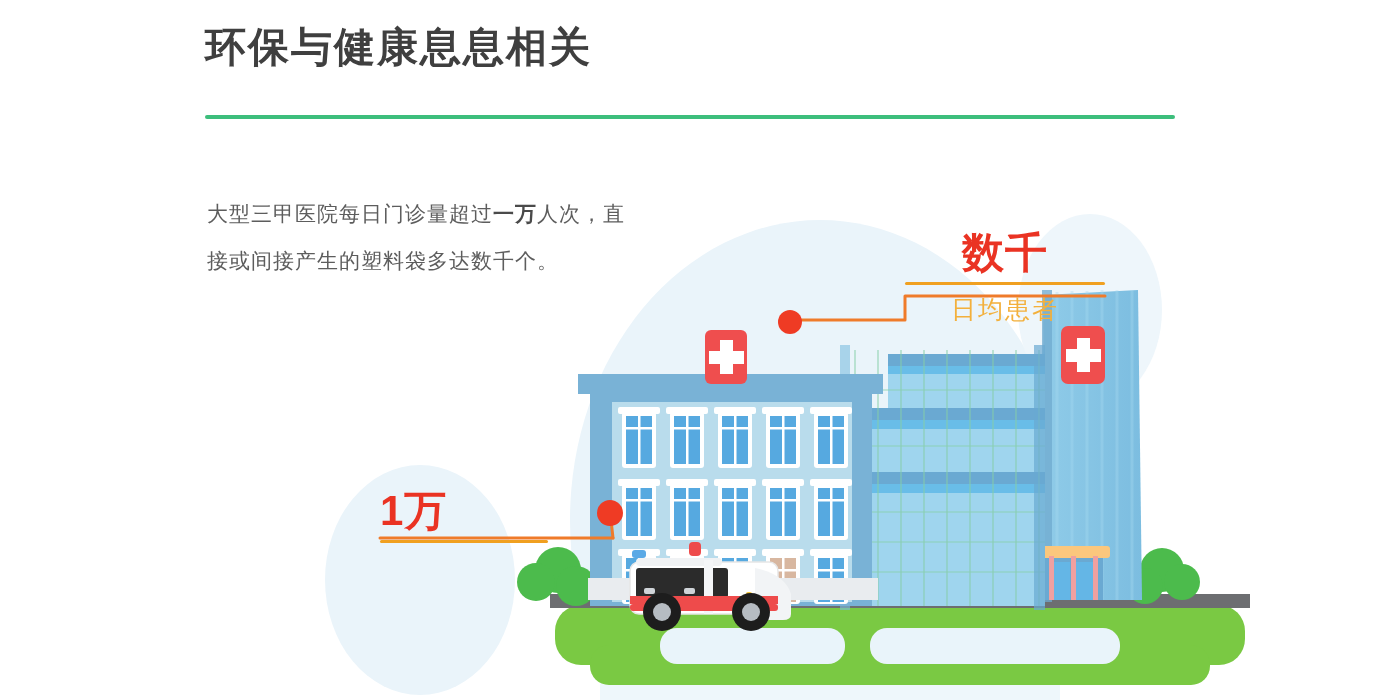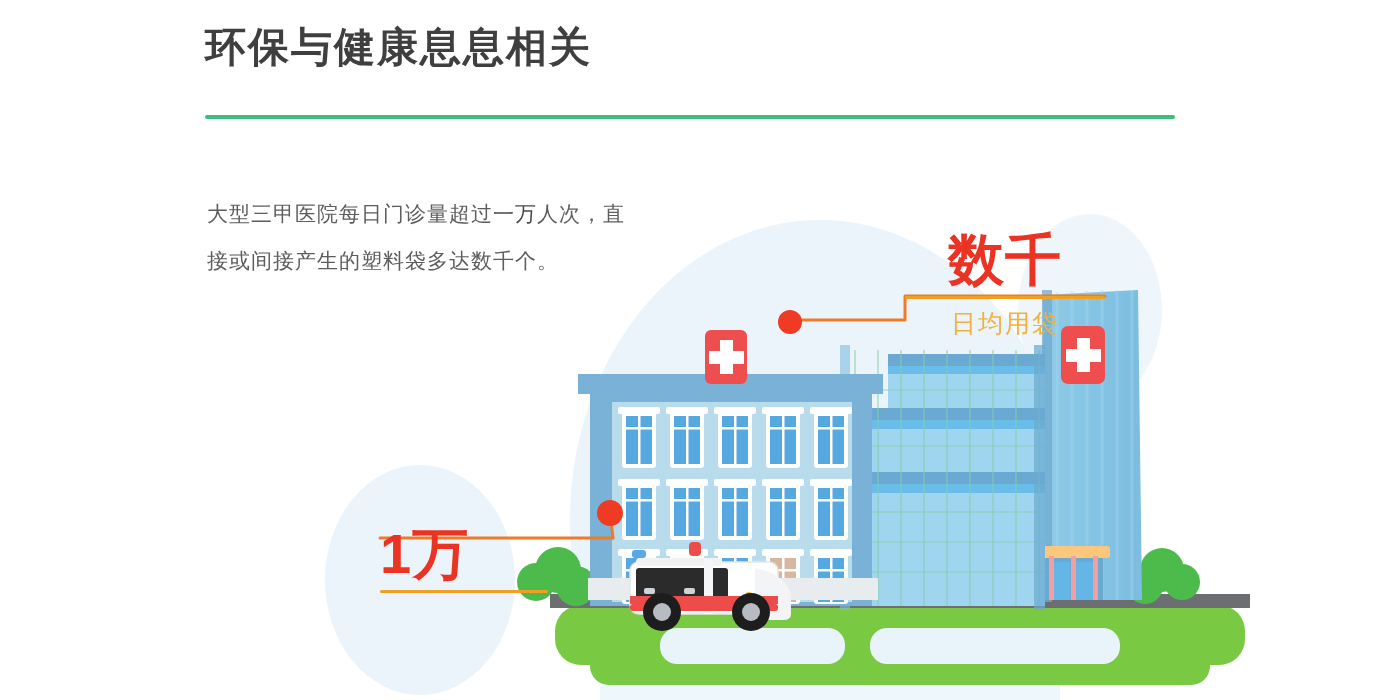--- a/index.html
+++ b/index.html
@@ -19,44 +19,44 @@
   .title-rule{
     position:absolute;left:205px;top:115px;width:970px;height:4px;
     background:#3dbe7c;border-radius:2px;
   }
 
   
   .body-copy{
     position:absolute;left:207px;top:190px;width:430px;
     font-size:21px;color:#5d5d5d;line-height:47px;letter-spacing:1px;
   }
-  .body-copy b{color:#4a4a4a;font-weight:normal;}
+  .body-copy b{color:#4a4a4a;font-weight:bold;}
 
   
   .illo{position:absolute;left:300px;top:150px;width:1000px;height:550px;}
   .illo svg{display:block;width:1000px;height:550px;}
 
   
   .callout{position:absolute;}
   .callout .big{
-    font-size:56px;font-weight:bold;color:#ea3323;line-height:1;
+    font-size:42px;font-weight:bold;color:#ea3323;line-height:1;
     letter-spacing:1px;white-space:nowrap;
   }
   .callout .rule{height:3px;background:#f0a020;border-radius:2px;margin-top:8px;}
   .callout .sub{
     font-size:25px;color:#f3b03c;line-height:1;margin-top:12px;
     letter-spacing:2px;white-space:nowrap;
   }
 
   #callout-thousands{left:905px;top:232px;width:200px;}
   #callout-thousands .big{text-align:center;}
   #callout-thousands .rule{width:200px;}
   #callout-thousands .sub{text-align:center;}
 
-  #callout-patients{left:380px;top:490px;width:168px;margin-top:36px;}
+  #callout-patients{left:380px;top:490px;width:168px;}
   #callout-patients .rule{width:168px;}
 </style>
 </head>
 <body>
 
 <div class="slide">
 
   <div class="page-title">环保与健康息息相关</div>
   <div class="title-rule"></div>
 
@@ -323,21 +323,21 @@
         <path d="M313 388 L80 388" fill="none" stroke="#ef7b2a" stroke-width="3" stroke-linecap="round"></path>
         <path d="M313 388 L311 370" fill="none" stroke="#ef7b2a" stroke-width="3" stroke-linecap="round"></path>
         <circle cx="310" cy="363" r="13" fill="#ef3b24"></circle>
       </g>
     </svg>
   </div>
 
   <div class="callout" id="callout-thousands">
     <div class="big">数千</div>
     <div class="rule"></div>
-    <div class="sub">日均用袋</div>
+    <div class="sub">日均患者</div>
   </div>
 
   <div class="callout" id="callout-patients">
     <div class="big">1万</div>
     <div class="rule"></div>
   </div>
 
 </div>
 
 </body></html>

